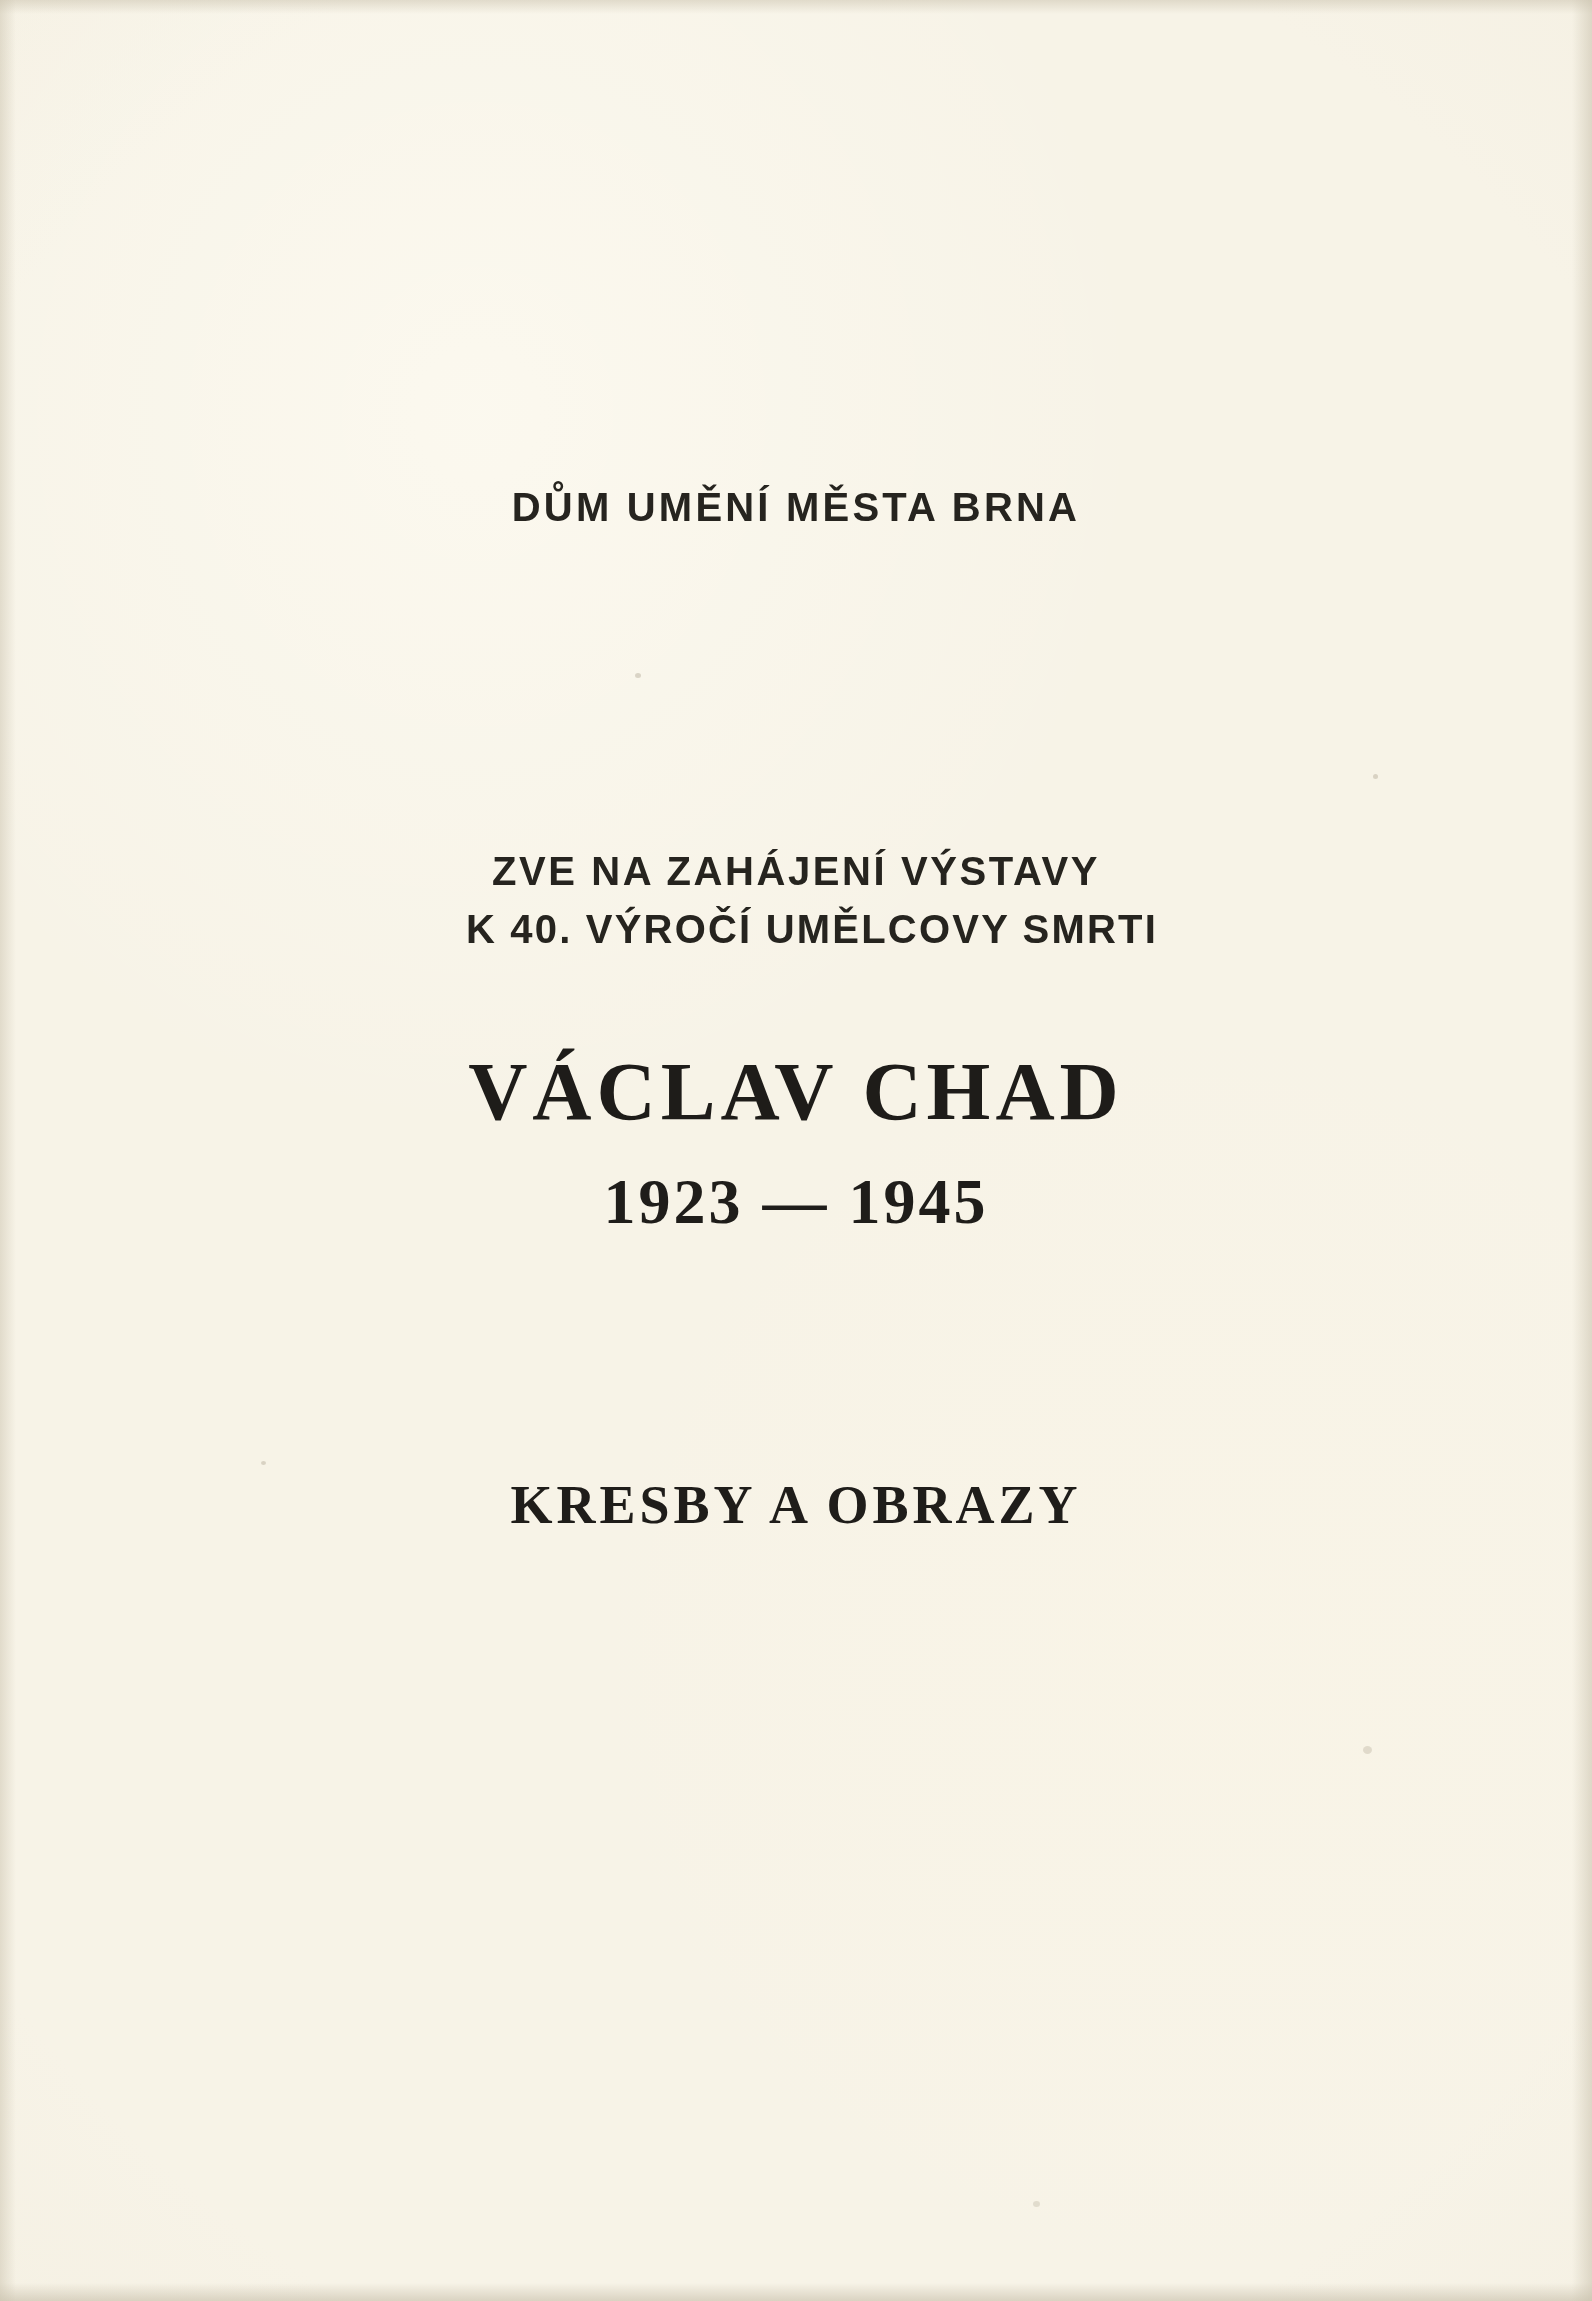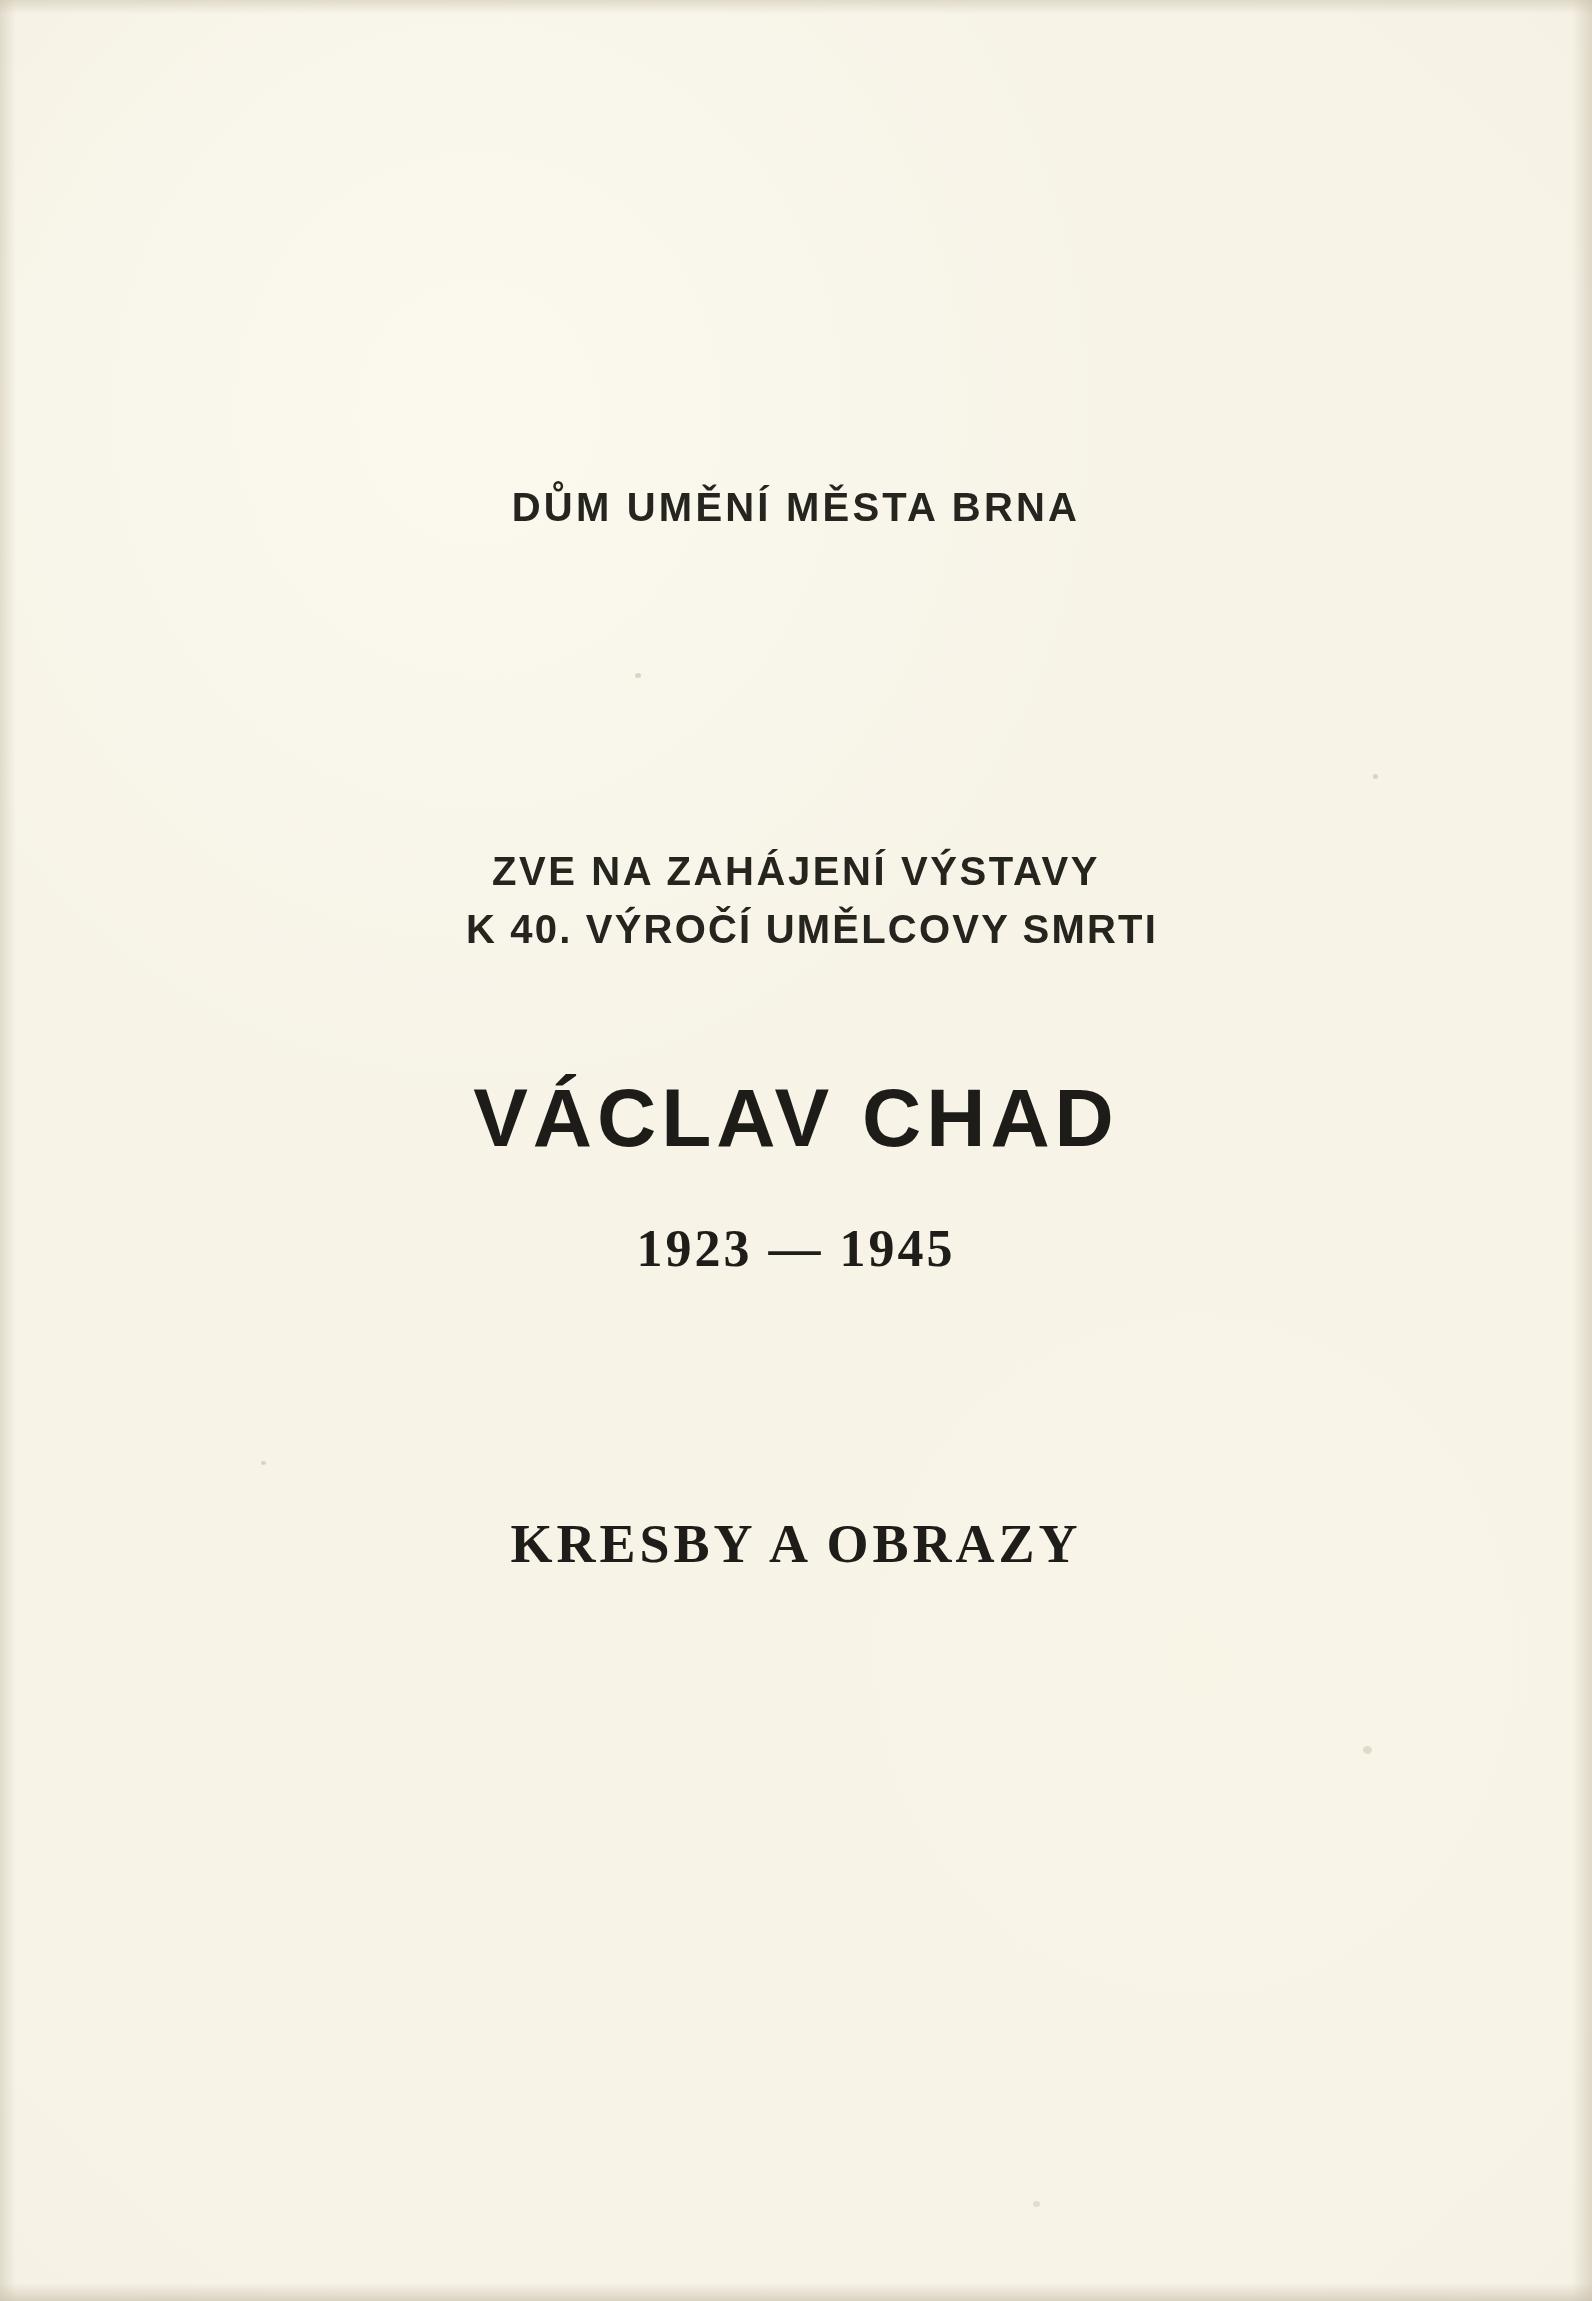--- a/index.html
+++ b/index.html
@@ -76,34 +76,34 @@
     font-size: 40px;
     letter-spacing: 2.6px;
     line-height: 1.45;
     margin-top: 312px;
     color: #26241f;
     text-align: center;
   }
   .invite .line2 { letter-spacing: 2.2px; margin-left: 32px; }
 
   .artist {
-    font-family: Liberation Sans, sans-serif;
+    font-family: Liberation Serif, serif;
     font-weight: bold;
     font-size: 82px;
     letter-spacing: 5px;
-    margin-top: 113px;
+    margin-top: 87px;
     color: #1e1c19;
   }
 
   .years {
     font-family: "Liberation Serif", serif;
     font-weight: bold;
-    font-size: 52px;
+    font-size: 64px;
     letter-spacing: 3px;
-    margin-top: 54px;
+    margin-top: 26px;
     color: #1f1d1a;
   }
 
   .subject {
     font-family: "Liberation Serif", serif;
     font-weight: bold;
     font-size: 54px;
     letter-spacing: 4px;
     margin-top: 235px;
     color: #1f1d1a;

